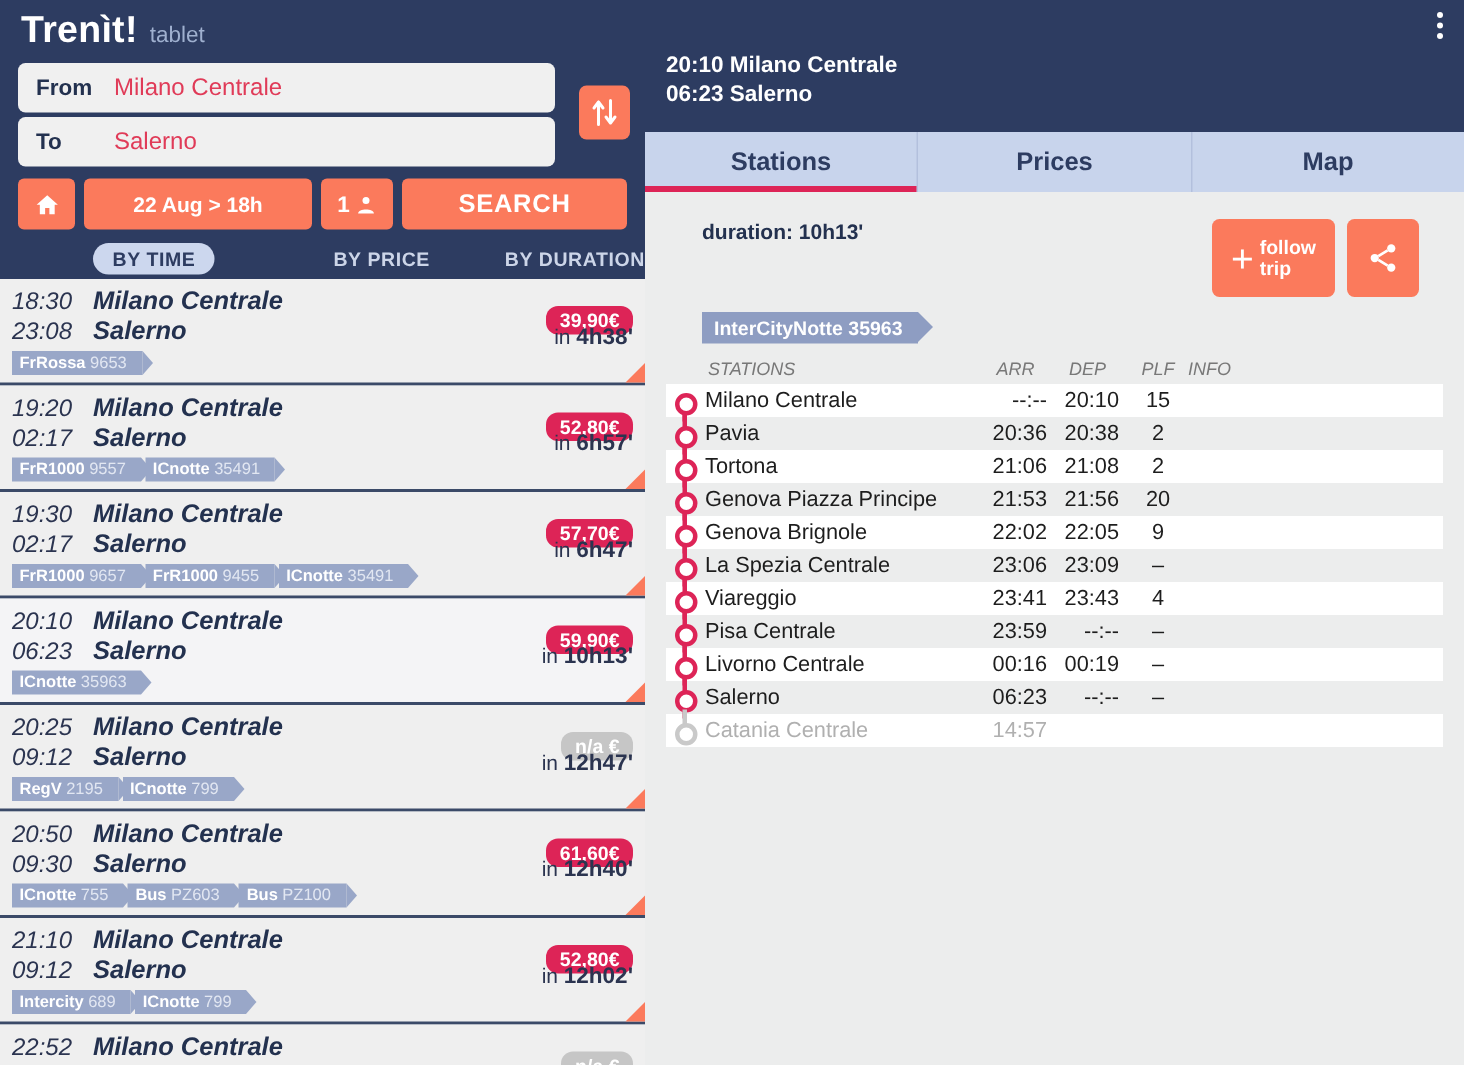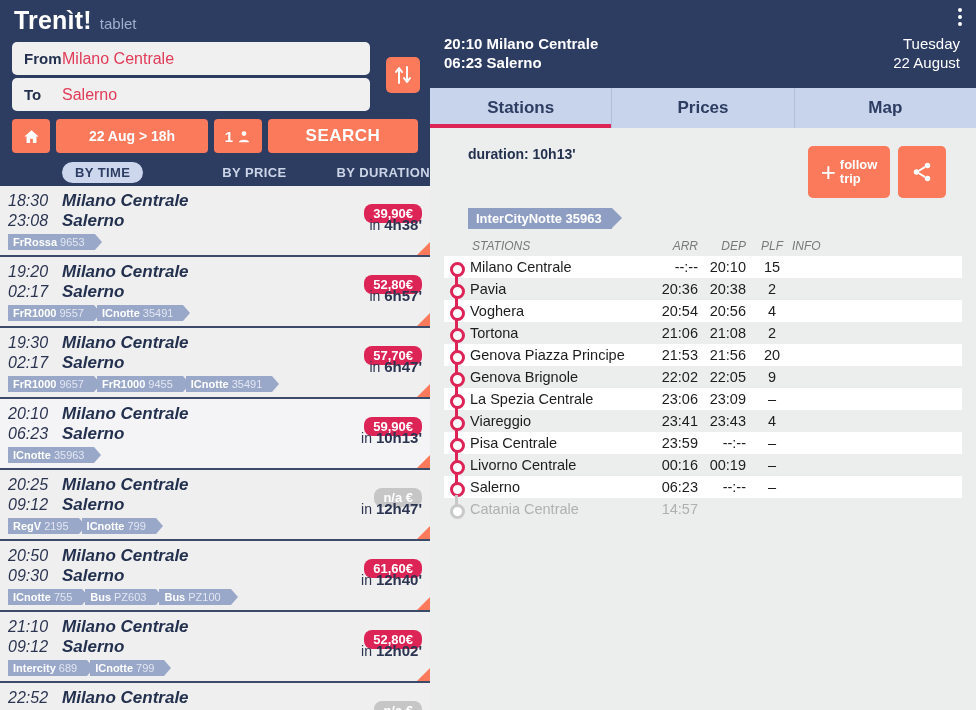--- a/index.html
+++ b/index.html
@@ -14,21 +14,21 @@
   
   .left { width: 430px; height: 710px; background: #2d3c61; position: relative;
           display: flex; flex-direction: column; }
 
   .brand { padding: 6px 0 4px 14px; display: flex; align-items: baseline; gap: 8px; }
   .brand-name { color: #ffffff; font-size: 25px; font-weight: bold; letter-spacing: .2px; }
   .brand-sub { color: #9fb0cf; font-size: 15px; }
 
   .field {
     margin: 3px 12px 0 12px; height: 33px; background: #f0f0f0; border-radius: 5px;
-    display: flex; align-items: center; padding: 0 12px; 
+    display: flex; align-items: center; padding: 0 12px; gap: 14px;
     position: relative; z-index: 2;
   }
   .field.from { width: 358px; }
   .field.to   { width: 358px; }
   .field-label { color: #23314f; font-weight: bold; font-size: 15px; min-width: 38px; }
   .field-value { color: #e03b58; font-size: 16px; }
 
   .swap-btn {
     position: absolute; right: 10px; top: 57px; width: 34px; height: 36px;
     background: #fb7a5c; border-radius: 5px; color: #fff;
@@ -137,21 +137,21 @@
   .sttable th { font-size: 12px; font-style: italic; color: #787878; font-weight: normal;
                 text-align: left; padding: 2px 0 3px 0; }
   .sttable td { font-size: 14.5px; color: #1d1d1d; padding: 1px 0; height: 20px; }
   .sttable tbody tr:nth-child(odd) { background: #ffffff; }
   .sttable tbody tr:nth-child(even) { background: #eceded; }
   .c-dot { width: 26px; position: relative; }
   .c-name { width: 186px; }
   .c-arr, .c-dep { width: 48px; text-align: right; padding-right: 6px !important; }
   .c-plf { width: 40px; text-align: center; }
   .c-info { }
-  th.c-arr, th.c-dep { text-align: right; padding-right: 6px !important; }
+  th.c-arr, th.c-dep { text-align: center; padding-right: 6px !important; }
   th.c-plf { text-align: center; }
   th.c-name { padding-left: 2px; }
   .dot { position: relative; display: block; width: 26px; height: 20px; }
   .dot::before { content: ""; position: absolute; left: 11px; top: -4px; bottom: -4px;
                  width: 3px; background: #dd2457; }
   .dot::after { content: ""; position: absolute; left: 6px; top: 5px; width: 9px; height: 9px;
                 border-radius: 50%; border: 3px solid #dd2457; background: #ffffff; }
   tr.dim td { color: #b0b0b0; }
   tr.dim .dot::before { background: #c9c9c9; height: 12px; top: -4px; bottom: auto; }
   tr.dim .dot::after { border-color: #c9c9c9; }
@@ -388,24 +388,20 @@
         </div>
       </div>
   </div>
 
   <div class="right">
 
     <div class="r-head">
       <div class="r-head-left">
         <div>20:10 Milano Centrale</div>
         <div>06:23 Salerno</div>
-      </div>
-      <div class="r-head-right">
-        <div>Tuesday</div>
-        <div>22 August</div>
       </div>
       <div class="kebab">
           <i></i>
           <i></i>
           <i></i>
         </div>
     </div>
 
     <div class="r-tabs">
       <div class="r-tab active">Stations</div>
@@ -468,30 +464,20 @@
               <td class="c-name">Pavia</td>
               <td class="c-arr">20:36</td>
               <td class="c-dep">20:38</td>
               <td class="c-plf">2</td>
               <td class="c-info"></td>
             </tr>
             <tr class="">
               <td class="c-dot">
                 <span class="dot"></span>
               </td>
-              <td class="c-name">Voghera</td>
-              <td class="c-arr">20:54</td>
-              <td class="c-dep">20:56</td>
-              <td class="c-plf">4</td>
-              <td class="c-info"></td>
-            </tr>
-            <tr class="">
-              <td class="c-dot">
-                <span class="dot"></span>
-              </td>
               <td class="c-name">Tortona</td>
               <td class="c-arr">21:06</td>
               <td class="c-dep">21:08</td>
               <td class="c-plf">2</td>
               <td class="c-info"></td>
             </tr>
             <tr class="">
               <td class="c-dot">
                 <span class="dot"></span>
               </td>

